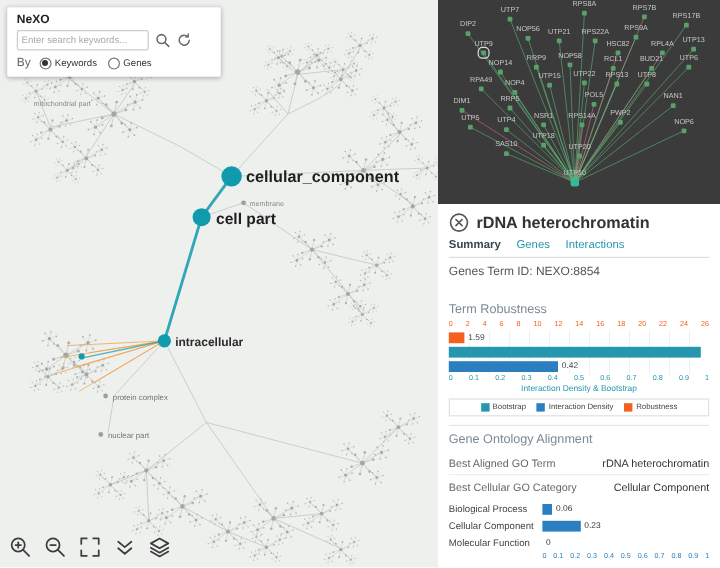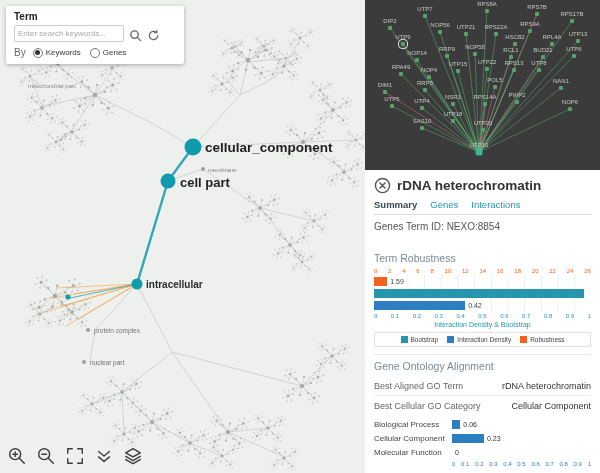--- a/index.html
+++ b/index.html
@@ -5,21 +5,21 @@
   html,body{margin:0;padding:0;background:#fff;font-family:"Liberation Sans",sans-serif;}
   .app{position:relative;width:600px;height:473px;overflow:hidden;background:#fff;}
 
   
   .graph{position:absolute;left:0;top:0;width:365px;height:473px;background:#eef0ee;overflow:hidden;}
   .graph svg text{font-family:"Liberation Sans",sans-serif;}
 
   .search-card{position:absolute;left:6px;top:6px;width:162px;background:#fff;
     box-shadow:0 1px 4px rgba(0,0,0,.3);border-radius:2px;padding:5px 8px 6px;z-index:3;}
   .app-title{font-size:10px;font-weight:bold;color:#222;margin-bottom:3px;}
-  .search-row{display:flex;align-items:flex-end;gap:4px;}
+  .search-row{display:flex;align-items:center;gap:4px;}
   .search-row input{width:102px;height:15px;border:1px solid #ccc;border-radius:2px;
     font-size:8px;padding:0 3px;color:#333;font-family:"Liberation Sans",sans-serif;}
   .search-row input::placeholder{color:#aaa;}
   .sicon{width:14px;height:14px;display:inline-flex;align-items:center;justify-content:center;cursor:pointer;}
   .by-row{display:flex;align-items:center;gap:7px;margin-top:5px;}
   .by{font-size:10px;color:#666;}
   .modes{display:inline-flex;gap:9px;align-items:center;}
   .mode{display:inline-flex;align-items:center;font-size:8px;color:#333;cursor:pointer;}
   .radio{width:8px;height:8px;border:1px solid #777;border-radius:50%;display:inline-block;
     margin-right:3px;position:relative;background:#fff;}
@@ -197,21 +197,21 @@
       <text x="180" y="187" font-size="13" font-weight="600" fill="#1f1f1f">cell part</text>
       <text x="146" y="288" font-size="10" font-weight="600" fill="#2b2b2b">intracellular</text>
       <text x="28" y="88" font-size="6" fill="#858a85">mitochondrial part</text>
       <text x="208" y="172" font-size="6" fill="#858a85">membrane</text>
       <text x="94" y="333" font-size="6.5" fill="#6f746f">protein complex</text>
       <text x="90" y="365" font-size="6.5" fill="#6f746f">nuclear part</text>
     </svg>
 
     
     <div class="search-card">
-      <div class="app-title">Term</div>
+      <div class="app-title">NeXO</div>
       <div class="search-row">
         <input placeholder="Enter search keywords..." style="">
         <span class="sicon">
           <svg width="13" height="13" viewBox="0 0 14 14" fill="none" stroke="#666" stroke-width="1.4" stroke-linecap="round">
             <circle cx="6" cy="6" r="4"></circle>
               <line x1="9" y1="9" x2="12.5" y2="12.5"></line>
           </svg>
         </span>
         <span class="sicon">
           <svg width="13" height="13" viewBox="0 0 14 14" fill="none" stroke="#666" stroke-width="1.3" stroke-linecap="round">

